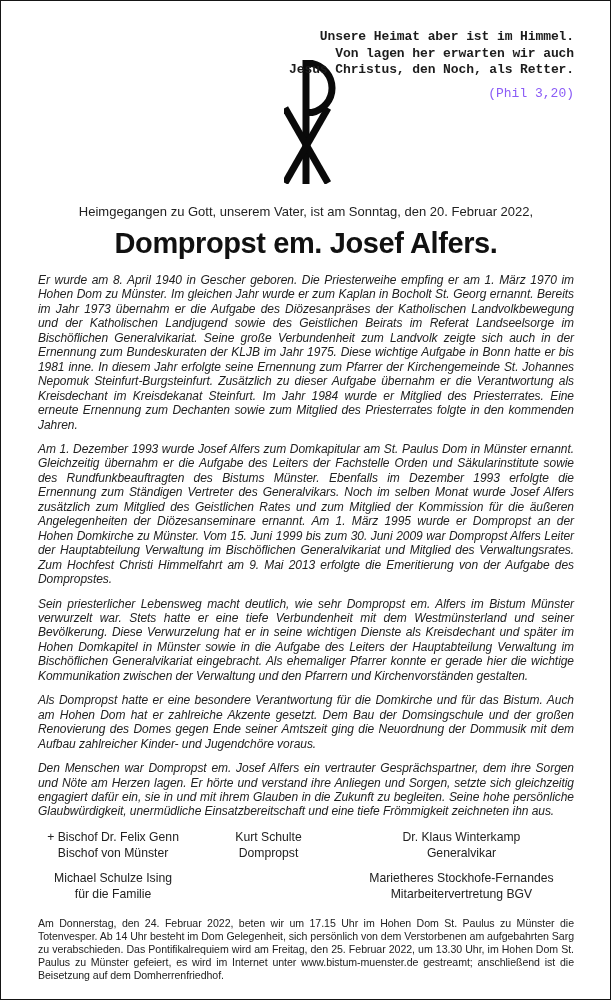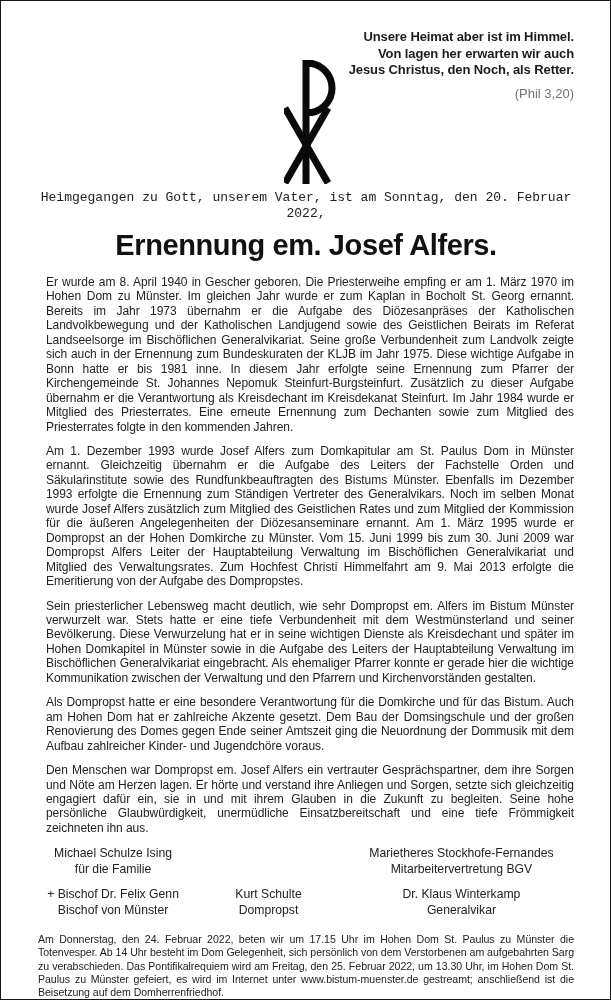--- a/index.html
+++ b/index.html
@@ -8,36 +8,37 @@
     width:611px;height:1000px;
     box-sizing:border-box;
     border:1.5px solid #151515;
     padding:26px 36px 18px 37px;
     background:#fff;
     color:#1c1c1c;
     font-family:"Liberation Sans", sans-serif;
     overflow:hidden;
   }
   
-  .top{position:relative;height:162px;}
+  .top{position:relative;height:162px;font-family:Liberation Mono, monospace;}
   .chi-rho{position:absolute;left:246px;top:30px;width:58px;height:127px;}
   .chi-rho svg{display:block;width:100%;height:100%;}
   .quote{position:absolute;right:0;top:2px;text-align:right;}
   .quote-line{font-weight:bold;font-size:13px;line-height:16.5px;letter-spacing:-0.1px;}
-  .quote-ref{font-size:13px;line-height:16px;margin-top:7px;font-weight:normal;color:#737373;}
+  .quote-ref{font-size:13px;line-height:16px;margin-top:7px;font-weight:normal;color:#8b5cf6;}
   
-  .intro{text-align:center;font-size:13px;line-height:16px;margin-top:1px;color:#222;font-family:Liberation Mono, monospace;}
+  .intro{text-align:center;font-size:13px;line-height:16px;margin-top:15px;color:#222;}
   .title{text-align:center;font-size:29px;font-weight:bold;letter-spacing:-0.4px;margin:7px 0 0 0;color:#111;}
   
   .body-text{margin-top:13px;}
   .body-text p{
-    margin:0 0 10px 8px;
+    margin:0 0 10px 0;
     font-size:12px;line-height:14.45px;
     text-align:justify;letter-spacing:-0.05px;
     color:#222;
+    font-style:italic;
   }
   .dateline{font-size:12px;margin:13px 0 13px 0;color:#222;}
   
   .sig-grid{display:grid;grid-template-columns:28% 30% 42%;margin-top:0;}
   .sig-grid + .sig-grid{margin-top:9px;}
   .sig-col{text-align:center;}
   .sig-name{font-size:12.2px;line-height:16px;color:#222;}
   .sig-role{font-size:12.2px;line-height:16px;color:#222;}
   
   .footer-block{margin-top:15px;}
@@ -66,59 +67,59 @@
     </div>
     <div class="quote">
       <div class="quote-line">Unsere Heimat aber ist im Himmel.</div>
       <div class="quote-line">Von lagen her erwarten wir auch</div>
       <div class="quote-line">Jesus Christus, den Noch, als Retter.</div>
       <div class="quote-ref">(Phil 3,20)</div>
     </div>
   </div>
 
   <div class="intro">Heimgegangen zu Gott, unserem Vater, ist am Sonntag, den 20. Februar 2022,</div>
-  <h1 class="title">Ernennung em. Josef Alfers.</h1>
+  <h1 class="title">Dompropst em. Josef Alfers.</h1>
 
   <div class="body-text">
     <p>Er wurde am 8. April 1940 in Gescher geboren. Die Priesterweihe empfing er am 1. März 1970 im Hohen Dom zu Münster. Im gleichen Jahr wurde er zum Kaplan in Bocholt St. Georg ernannt. Bereits im Jahr 1973 übernahm er die Aufgabe des Diözesanpräses der Katholischen Landvolkbewegung und der Katholischen Landjugend sowie des Geistlichen Beirats im Referat Landseelsorge im Bischöflichen Generalvikariat. Seine große Verbundenheit zum Landvolk zeigte sich auch in der Ernennung zum Bundeskuraten der KLJB im Jahr 1975. Diese wichtige Aufgabe in Bonn hatte er bis 1981 inne. In diesem Jahr erfolgte seine Ernennung zum Pfarrer der Kirchengemeinde St. Johannes Nepomuk Steinfurt-Burgsteinfurt. Zusätzlich zu dieser Aufgabe übernahm er die Verantwortung als Kreisdechant im Kreisdekanat Steinfurt. Im Jahr 1984 wurde er Mitglied des Priesterrates. Eine erneute Ernennung zum Dechanten sowie zum Mitglied des Priesterrates folgte in den kommenden Jahren.</p>
     <p>Am 1. Dezember 1993 wurde Josef Alfers zum Domkapitular am St. Paulus Dom in Münster ernannt. Gleichzeitig übernahm er die Aufgabe des Leiters der Fachstelle Orden und Säkularinstitute sowie des Rundfunkbeauftragten des Bistums Münster. Ebenfalls im Dezember 1993 erfolgte die Ernennung zum Ständigen Vertreter des Generalvikars. Noch im selben Monat wurde Josef Alfers zusätzlich zum Mitglied des Geistlichen Rates und zum Mitglied der Kommission für die äußeren Angelegenheiten der Diözesanseminare ernannt. Am 1. März 1995 wurde er Dompropst an der Hohen Domkirche zu Münster. Vom 15. Juni 1999 bis zum 30. Juni 2009 war Dompropst Alfers Leiter der Hauptabteilung Verwaltung im Bischöflichen Generalvikariat und Mitglied des Verwaltungsrates. Zum Hochfest Christi Himmelfahrt am 9. Mai 2013 erfolgte die Emeritierung von der Aufgabe des Dompropstes.</p>
     <p>Sein priesterlicher Lebensweg macht deutlich, wie sehr Dompropst em. Alfers im Bistum Münster verwurzelt war. Stets hatte er eine tiefe Verbundenheit mit dem Westmünsterland und seiner Bevölkerung. Diese Verwurzelung hat er in seine wichtigen Dienste als Kreisdechant und später im Hohen Domkapitel in Münster sowie in die Aufgabe des Leiters der Hauptabteilung Verwaltung im Bischöflichen Generalvikariat eingebracht. Als ehemaliger Pfarrer konnte er gerade hier die wichtige Kommunikation zwischen der Verwaltung und den Pfarrern und Kirchenvorständen gestalten.</p>
     <p>Als Dompropst hatte er eine besondere Verantwortung für die Domkirche und für das Bistum. Auch am Hohen Dom hat er zahlreiche Akzente gesetzt. Dem Bau der Domsingschule und der großen Renovierung des Domes gegen Ende seiner Amtszeit ging die Neuordnung der Dommusik mit dem Aufbau zahlreicher Kinder- und Jugendchöre voraus.</p>
     <p>Den Menschen war Dompropst em. Josef Alfers ein vertrauter Gesprächspartner, dem ihre Sorgen und Nöte am Herzen lagen. Er hörte und verstand ihre Anliegen und Sorgen, setzte sich gleichzeitig engagiert dafür ein, sie in und mit ihrem Glauben in die Zukunft zu begleiten. Seine hohe persönliche Glaubwürdigkeit, unermüdliche Einsatzbereitschaft und eine tiefe Frömmigkeit zeichneten ihn aus.</p>
   </div>
 
+
+  <div class="sig-grid">
+    <div class="sig-col">
+      <div class="sig-name">+ Bischof Dr. Felix Genn</div>
+      <div class="sig-role">Bischof von Münster</div>
+    </div>
+    <div class="sig-col">
+      <div class="sig-name">Kurt Schulte</div>
+      <div class="sig-role">Dompropst</div>
+    </div>
+    <div class="sig-col">
+      <div class="sig-name">Dr. Klaus Winterkamp</div>
+      <div class="sig-role">Generalvikar</div>
+    </div>
+  </div>
 
   <div class="sig-grid">
     <div class="sig-col">
       <div class="sig-name">Michael Schulze Ising</div>
       <div class="sig-role">für die Familie</div>
     </div>
     <div class="sig-col">
       <div class="sig-name"></div>
       <div class="sig-role"></div>
     </div>
     <div class="sig-col">
       <div class="sig-name">Marietheres Stockhofe-Fernandes</div>
       <div class="sig-role">Mitarbeitervertretung BGV</div>
     </div>
   </div>
 
-  <div class="sig-grid">
-    <div class="sig-col">
-      <div class="sig-name">+ Bischof Dr. Felix Genn</div>
-      <div class="sig-role">Bischof von Münster</div>
-    </div>
-    <div class="sig-col">
-      <div class="sig-name">Kurt Schulte</div>
-      <div class="sig-role">Dompropst</div>
-    </div>
-    <div class="sig-col">
-      <div class="sig-name">Dr. Klaus Winterkamp</div>
-      <div class="sig-role">Generalvikar</div>
-    </div>
-  </div>
-
   <div class="footer-block">
     <p>Am Donnerstag, den 24. Februar 2022, beten wir um 17.15 Uhr im Hohen Dom St. Paulus zu Münster die Totenvesper. Ab 14 Uhr besteht im Dom Gelegenheit, sich persönlich von dem Verstorbenen am aufgebahrten Sarg zu verabschieden. Das Pontifikalrequiem wird am Freitag, den 25. Februar 2022, um 13.30 Uhr, im Hohen Dom St. Paulus zu Münster gefeiert, es wird im Internet unter www.bistum-muenster.de gestreamt; anschließend ist die Beisetzung auf dem Domherrenfriedhof.</p>
 
   </div>
 
 </div>
 
 </body></html>

